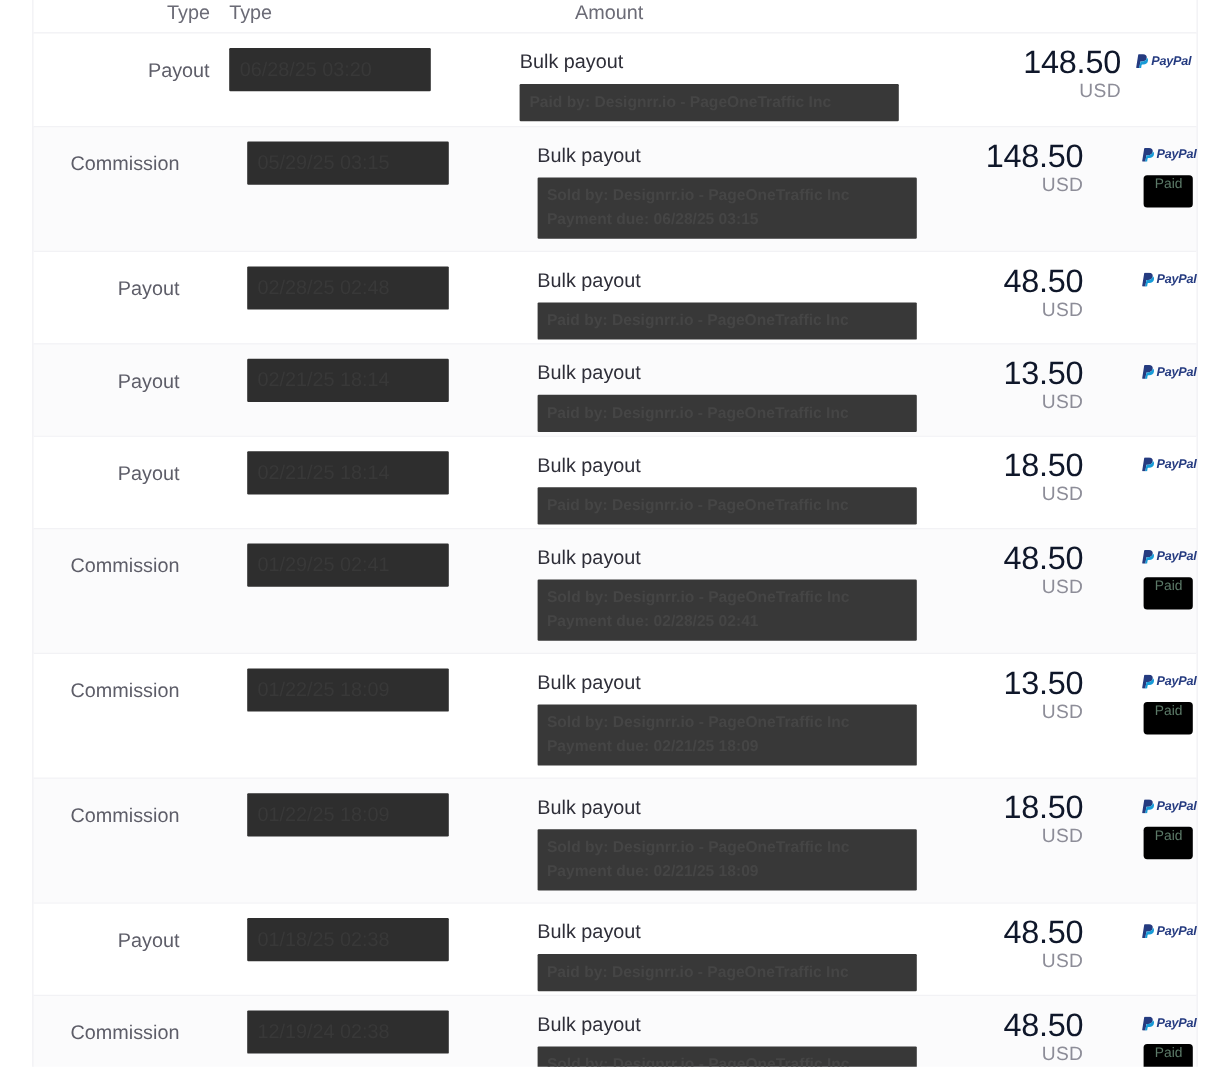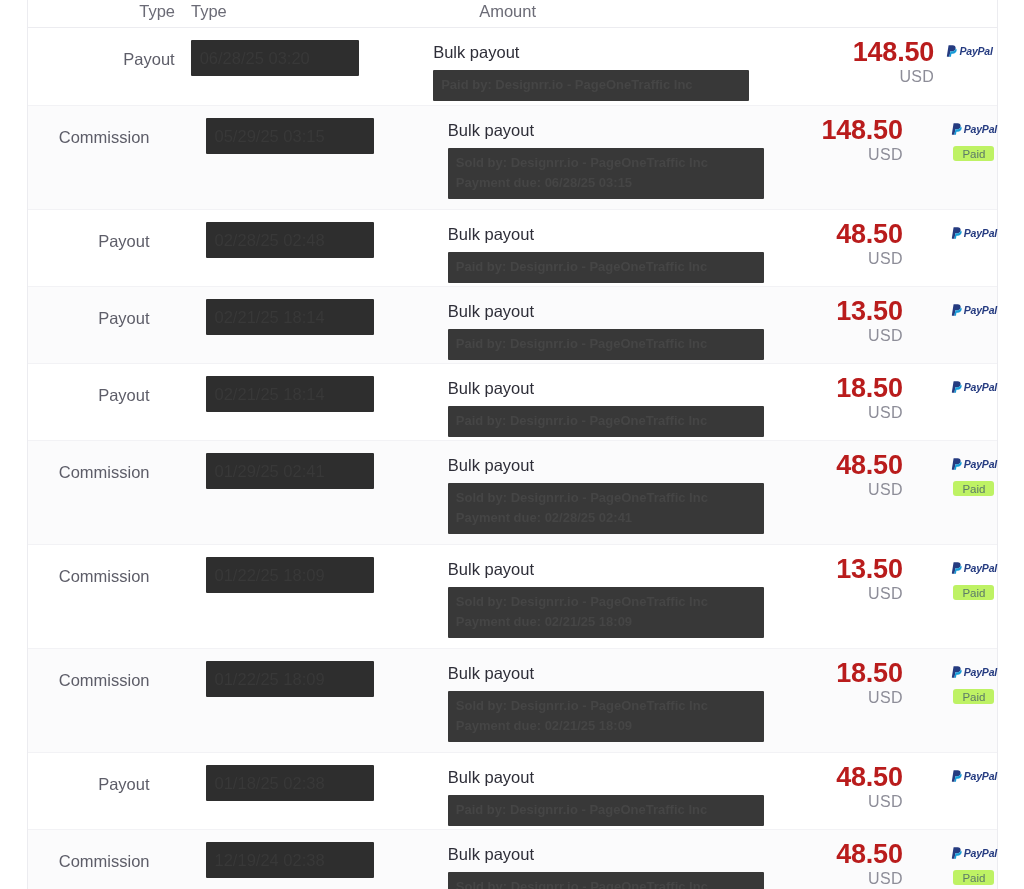--- a/index.html
+++ b/index.html
@@ -124,23 +124,23 @@
   }
   .redact-sub .line { display: block; white-space: nowrap; overflow: hidden; }
 
   .cell-amount {
     width: 110px;
     text-align: right;
     padding-top: 10px;
   }
   .amount-value {
     font-size: 27px;
-    color: #b91c1c;
+    color: #0f172a;
     line-height: 1.05;
-    font-weight: 700;
+    font-weight: 400;
     letter-spacing: -0.2px;
   }
   .amount-currency {
     font-size: 16px;
     color: #8d8d98;
     margin-top: 2px;
     letter-spacing: 0.3px;
   }
 
   .cell-method {
@@ -153,25 +153,25 @@
   }
   .paypal-logo {
     display: flex;
     align-items: center;
     gap: 2px;
     height: 13px;
   }
   .paypal-logo svg { display: block; }
   .status-badge {
     margin-top: 11px;
-    background: #bef264;
+    background: #000000;
     color: #5c7a68;
     font-size: 11.5px;
     border-radius: 3px;
-    padding: 3px 9px 0 9px;
+    padding: 3px 9px 12px 9px;
     line-height: 1;
   }
 </style>
 </head>
 <body>
 
 <div class="transactions-panel">
   <div class="table-frame">
 
     <div class="table-head">

